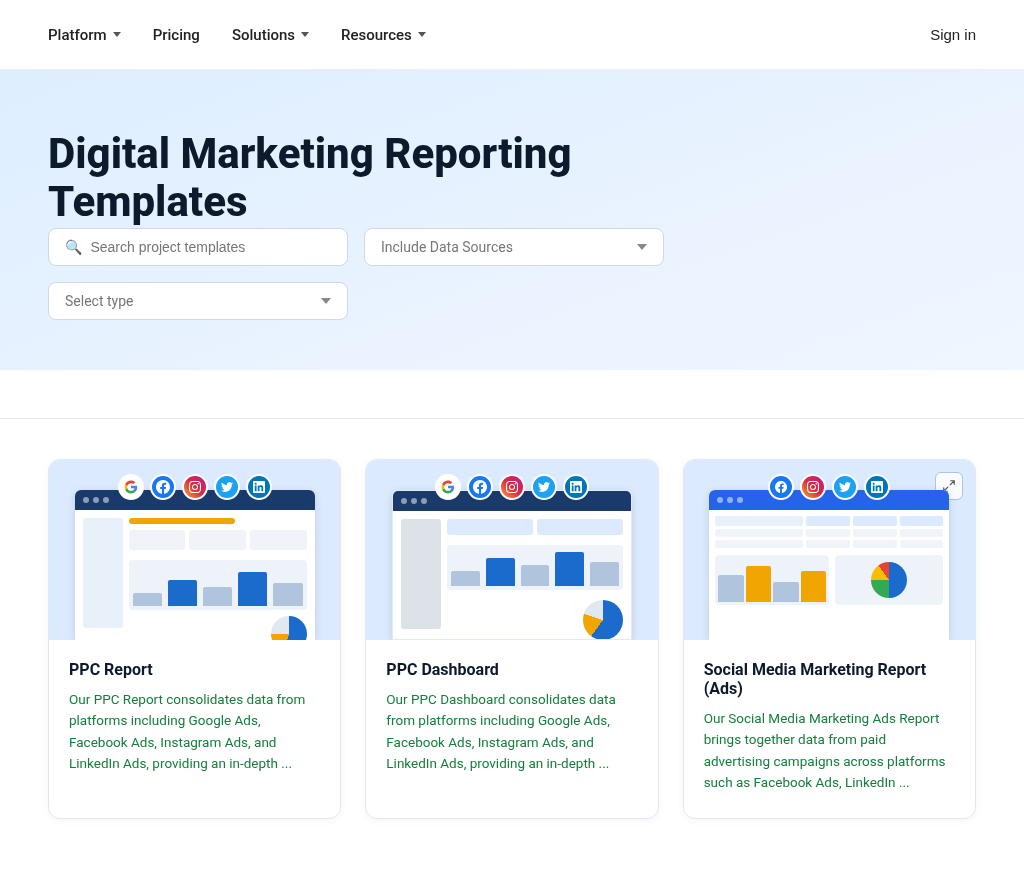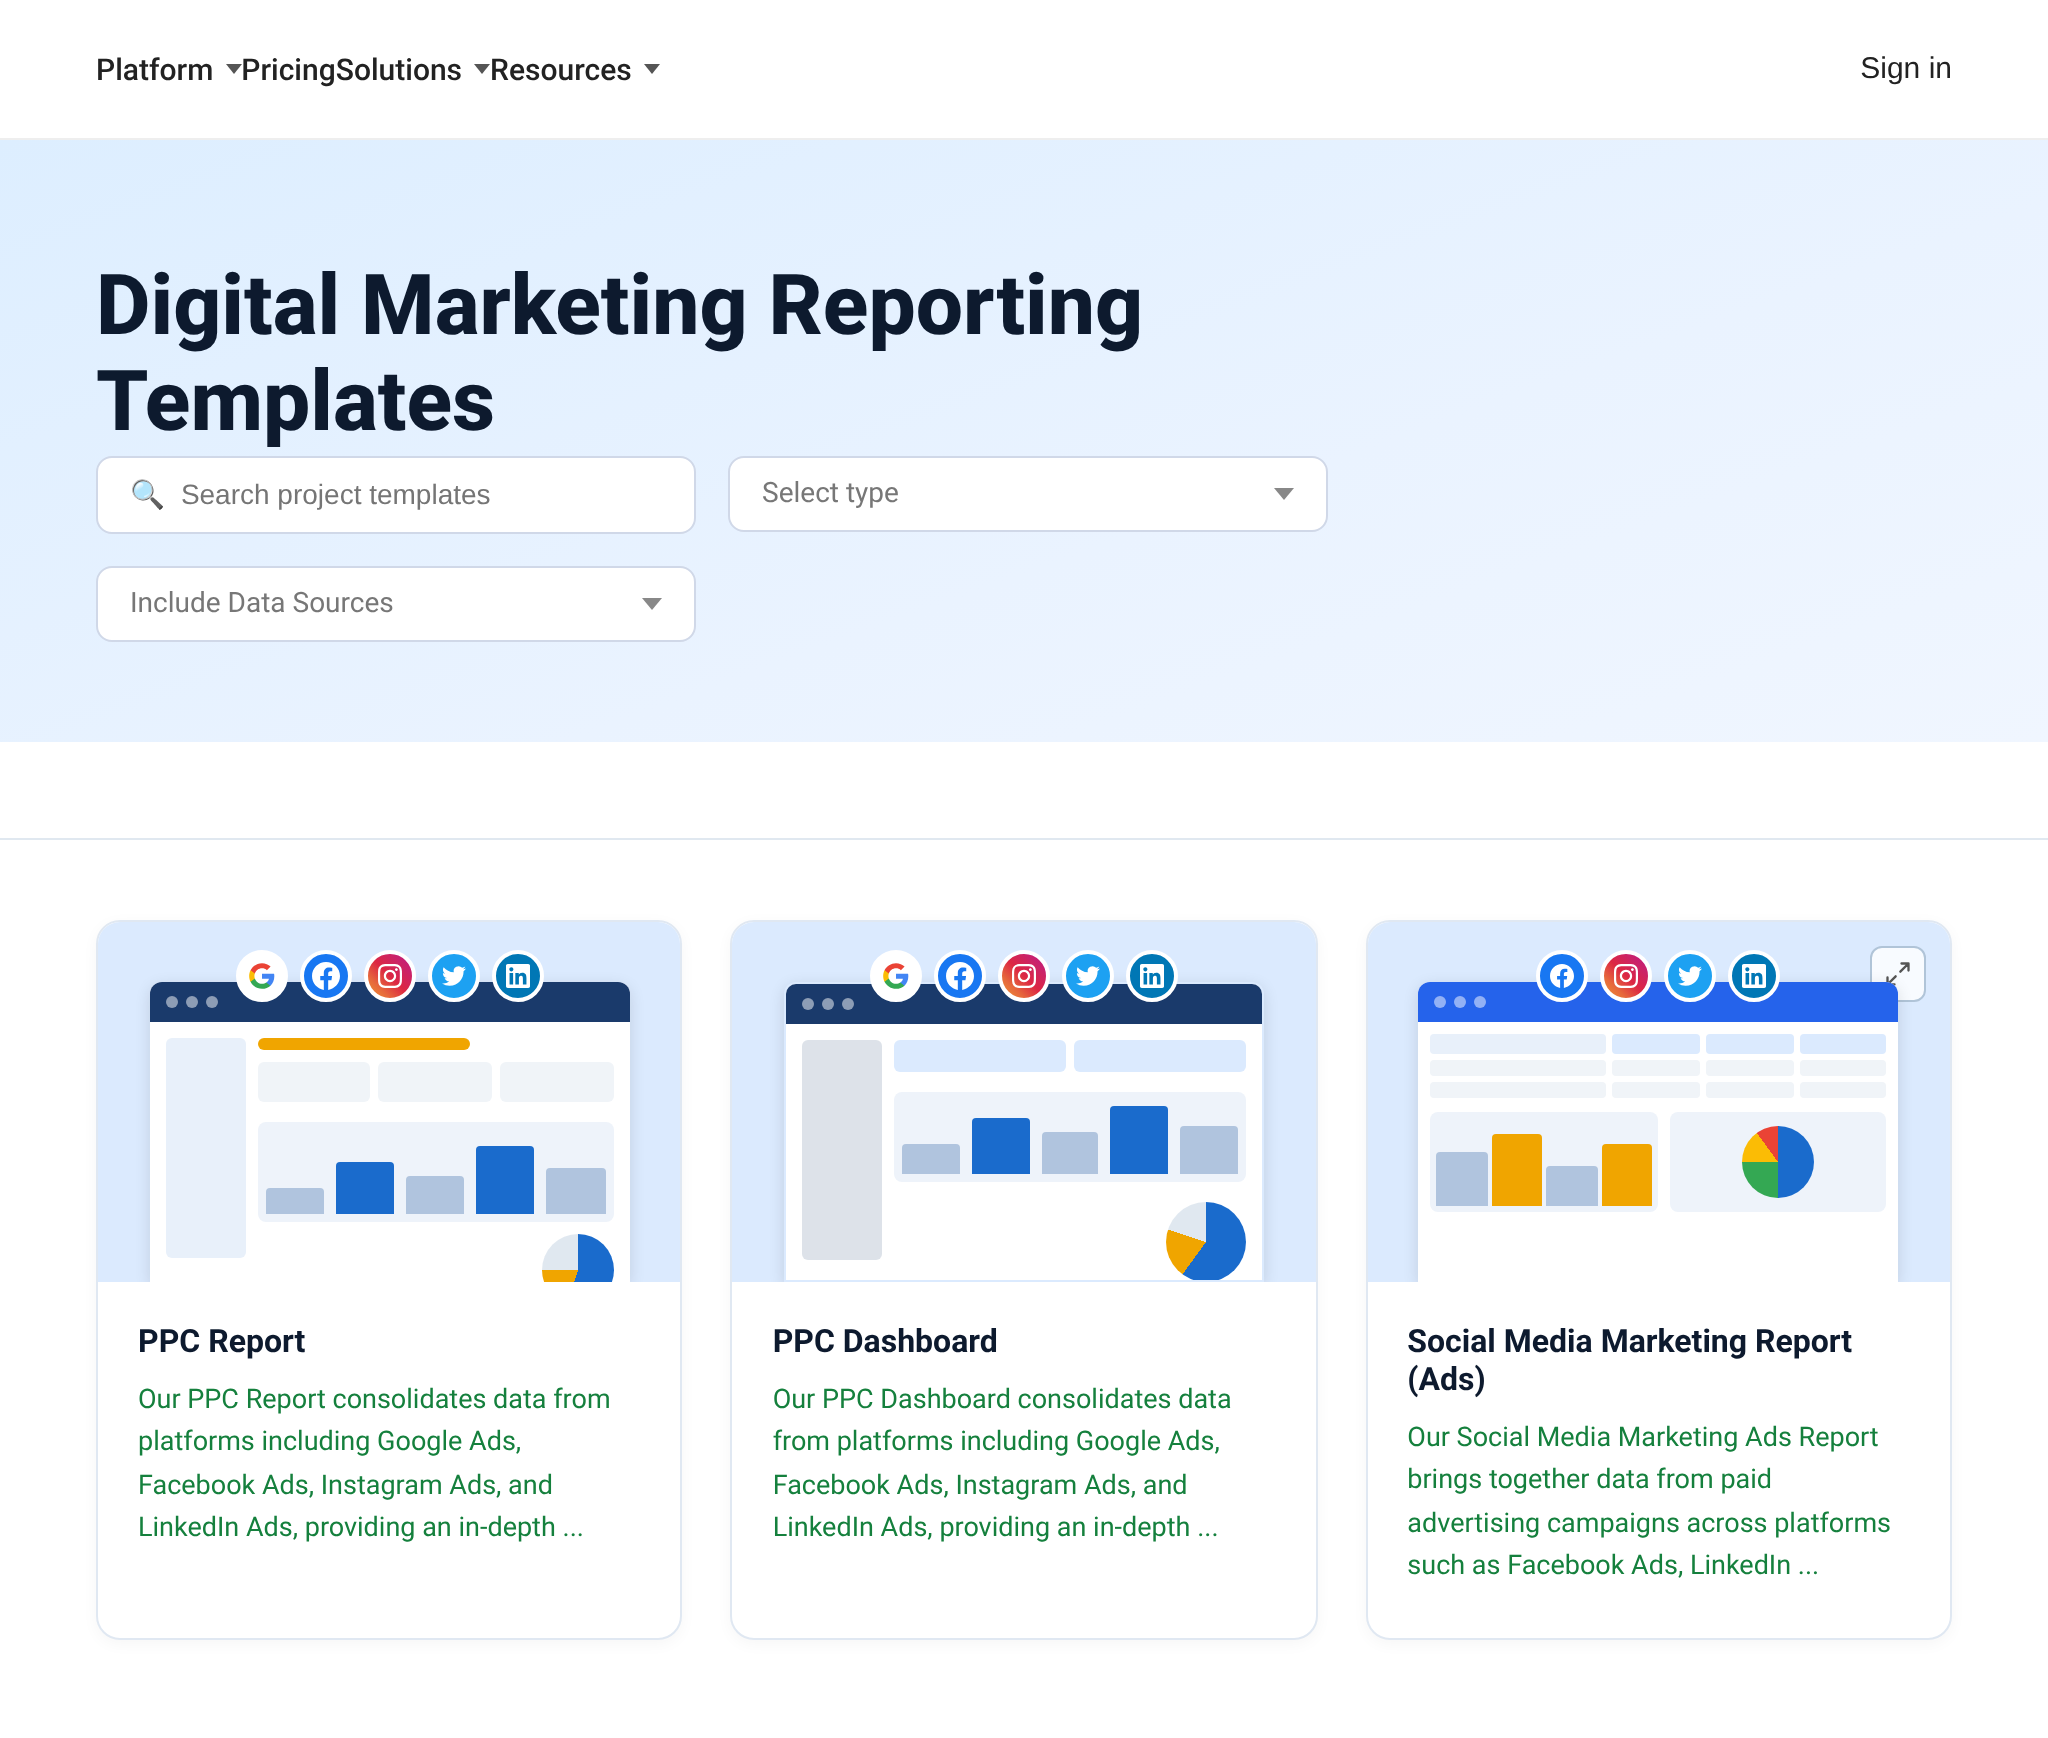--- a/index.html
+++ b/index.html
@@ -7,21 +7,21 @@
 
     
     .navbar {
       display: flex; align-items: center; justify-content: space-between;
       padding: 0 48px; height: 70px; background: #fff;
       border-bottom: 1px solid #eee; position: relative; z-index: 10;
     }
     .logo { display: flex; align-items: center; gap: 8px; text-decoration: none; }
     .logo-icon { width: 32px; height: 32px; }
     .logo-text { font-size: 22px; font-weight: 700; color: #1a3a6b; letter-spacing: 1px; }
-    .nav-links { display: flex; align-items: flex-start; }
+    .nav-links { display: flex; align-items: flex-start; gap: 32px; }
     .nav-item { display: flex; align-items: center; gap: 4px; font-size: 15px; color: #222; cursor: pointer; text-decoration: none; font-weight: 500; }
     .chevron-down { display: inline-block; width: 0; height: 0; border-left: 4px solid transparent; border-right: 4px solid transparent; border-top: 5px solid #555; margin-left: 2px; vertical-align: middle; }
     .nav-actions { display: flex; align-items: center; gap: 20px; }
     .sign-in-btn { font-size: 15px; color: #222; cursor: pointer; font-weight: 500; background: none; border: none; }
     .start-trial-btn { background: #1a6bcc; color: #fff; border: none; border-radius: 6px; padding: 10px 22px; font-size: 15px; font-weight: 600; cursor: pointer; }
 
     
     .hero {
       background: linear-gradient(160deg, #ddeeff 0%, #eaf3ff 60%, #f0f6ff 100%);
       padding: 60px 48px 50px 48px;
@@ -105,27 +105,27 @@
 
 <section class="hero">
   <h1 class="hero-title">Digital Marketing Reporting Templates</h1>
 
   <div class="filters">
     <div class="search-input-wrap">
       <span class="search-icon">🔍</span>
       <input type="text" placeholder="Search project templates" style="">
     </div>
 
+    <div class="select-wrap data-sources">
+      <span class="select-label">Include Data Sources</span>
+      <span class="select-chevron"></span>
+    </div>
+
     <div class="select-wrap type">
       <span class="select-label">Select type</span>
-      <span class="select-chevron"></span>
-    </div>
-
-    <div class="select-wrap data-sources">
-      <span class="select-label">Include Data Sources</span>
       <span class="select-chevron"></span>
     </div>
   </div>
 </section>
 
 <div class="divider"></div>
 
 <section class="cards-section">
   <div class="cards-grid">
 

